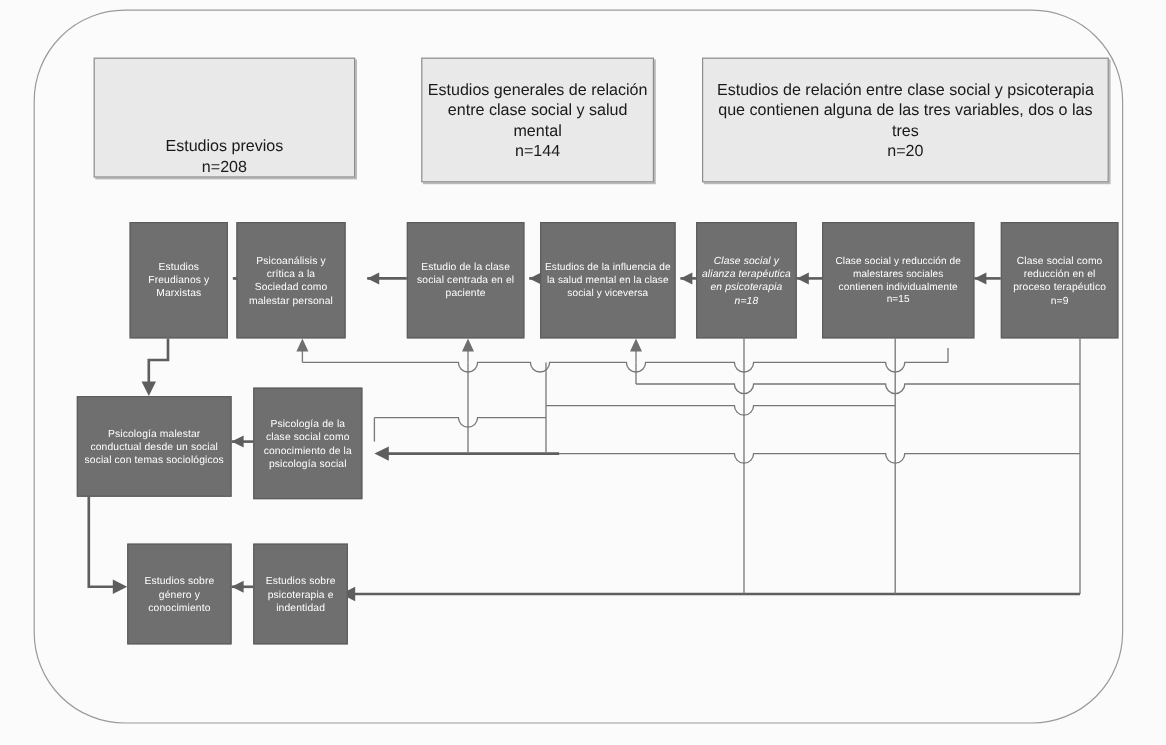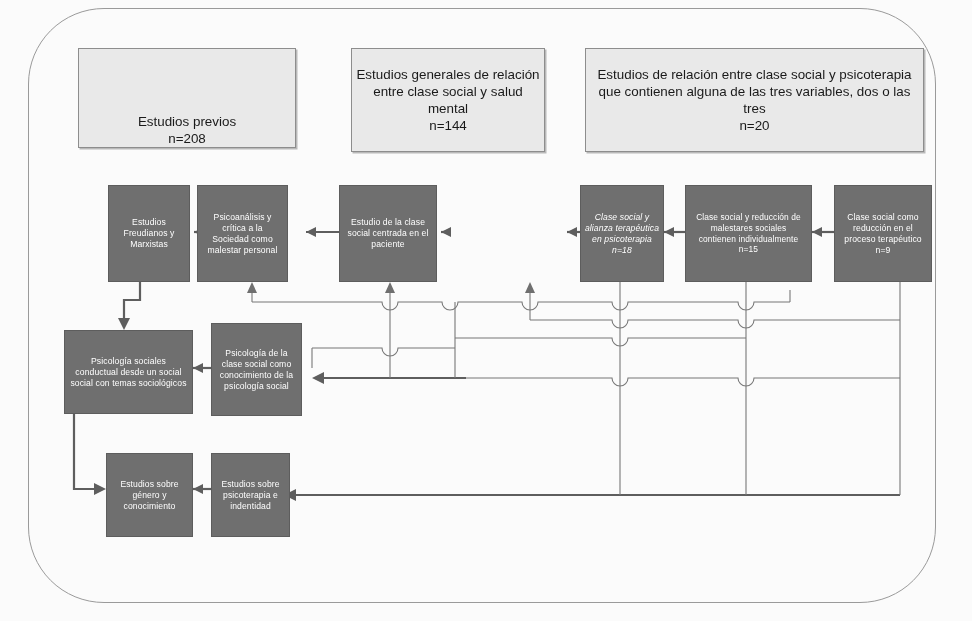--- a/index.html
+++ b/index.html
@@ -241,20 +241,27 @@
   </div>
 
   <div class="node dark" style="left:339px;top:185px;width:98px;height:97px;">
     <span class="txt">
       <span>Estudio de la clase</span><br>
       <span>social centrada en el</span><br>
       <span>paciente</span>
     </span>
   </div>
 
+  <div class="node dark w2" style="left:450px;top:185px;width:113px;height:97px;">
+    <span class="txt">
+      <span>Estudios de la influencia de</span><br>
+      <span>la salud mental en la clase</span><br>
+      <span>social y viceversa</span>
+    </span>
+  </div>
 
   <div class="node dark" style="left:580px;top:185px;width:84px;height:97px;font-style:italic;">
     <span class="txt">
       <span>Clase social y</span><br>
       <span>alianza terapéutica</span><br>
       <span>en psicoterapia</span><br>
       <span>n=18</span>
     </span>
   </div>
 
@@ -271,21 +278,21 @@
     <span class="txt">
       <span>Clase social como</span><br>
       <span>reducción en el</span><br>
       <span>proceso terapéutico</span><br>
       <span>n=9</span>
     </span>
   </div>
 
   <div class="node dark" style="left:64px;top:330px;width:129px;height:84px;">
     <span class="txt">
-      <span>Psicología sociales</span><br>
+      <span>Psicología malestar</span><br>
       <span>conductual desde un social</span><br>
       <span>social con temas sociológicos</span>
     </span>
   </div>
 
   <div class="node dark" style="left:211px;top:323px;width:91px;height:93px;">
     <span class="txt">
       <span>Psicología de la</span><br>
       <span>clase social como</span><br>
       <span>conocimiento de la</span><br>

